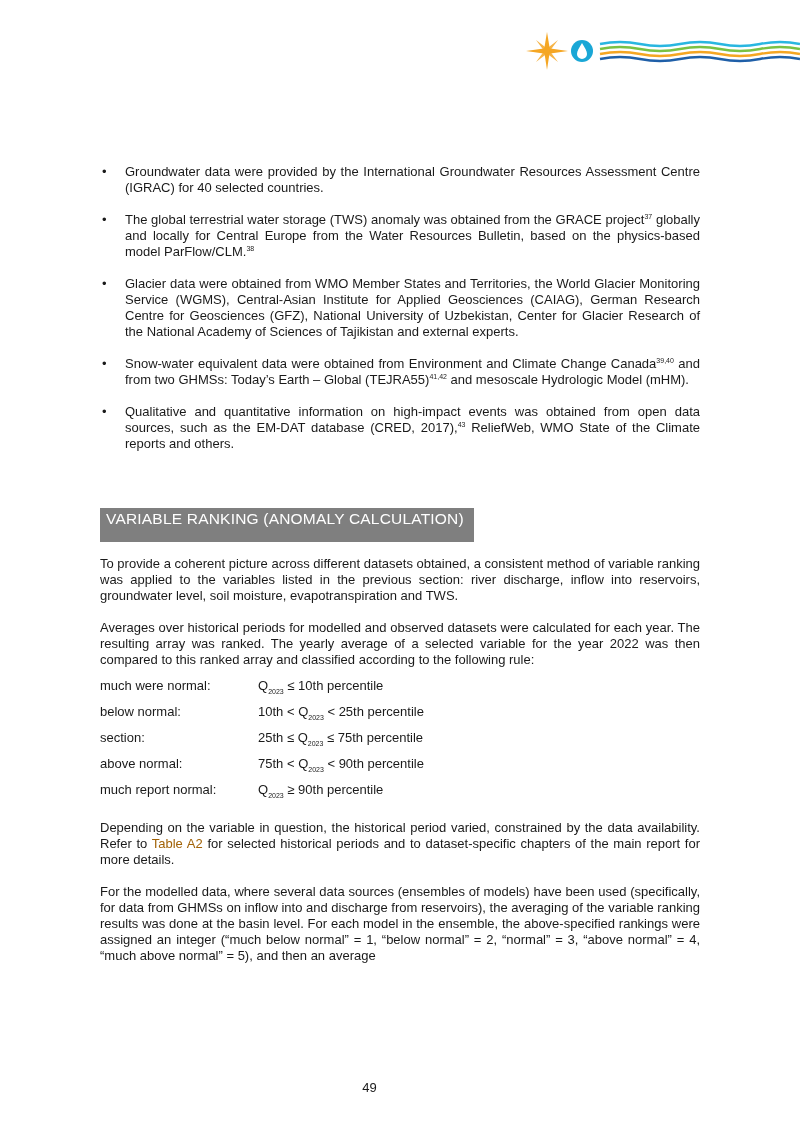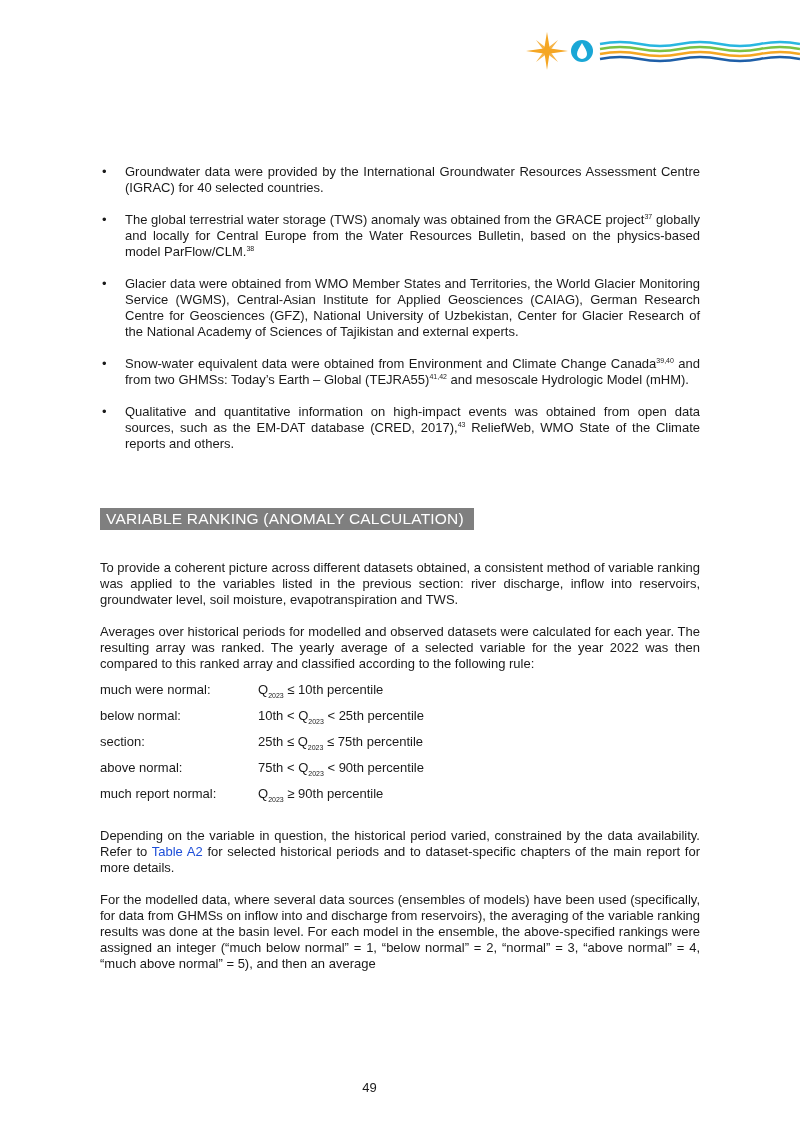--- a/index.html
+++ b/index.html
@@ -9,28 +9,28 @@
   }
   .logo { position: absolute; left: 522px; top: 30px; width: 280px; height: 46px; }
   .content { position: absolute; left: 100px; top: 164px; width: 600px; font-size: 13px; line-height: 16px; }
   .bullets { list-style: none; margin: 0; padding: 0; }
   .bullets li { position: relative; padding-left: 25px; margin-bottom: 16px; text-align: justify; }
   .bullets li .dot { position: absolute; left: 2px; top: 0; }
   sup { font-size: 7px; line-height: 0; vertical-align: 5px; }
   sub { font-size: 7px; line-height: 0; vertical-align: -4px; }
   .section-heading {
     margin-top: 40px; display: inline-block; background: #7f7f7f; color: #ffffff;
-    font-size: 15.5px; line-height: 20px; padding: 1px 10px 1px 6px; letter-spacing: 0.2px;
+    font-size: 15.5px; line-height: 20px; padding: 1px 10px 13px 6px; letter-spacing: 0.2px;
   }
-  p { margin: 16px 0 16px 0; text-align: justify; }
+  p { margin: 0 0 16px 0; text-align: justify; }
   .heading-gap { height: 14px; }
   .rules { margin: 0 0 12px 0; }
   .rule { display: flex; height: 26px; align-items: flex-start; }
   .rule .label { width: 158px; }
-  .link { color: #1d4ed8; }
+  .link { color: #a16207; }
   .page-number { position: absolute; left: 0; width: 739px; top: 1080px; text-align: center; font-size: 13px; }
 </style>
 </head>
 <body>
 
 <div class="logo">
   <svg width="280" height="46" viewBox="0 0 280 46">
     <g>
       <polygon points="25,2 28,20 25,40 22,20" fill="#f5a623"></polygon>
       <polygon points="4,21 25,18 46,21 25,24" fill="#f5a623"></polygon>

